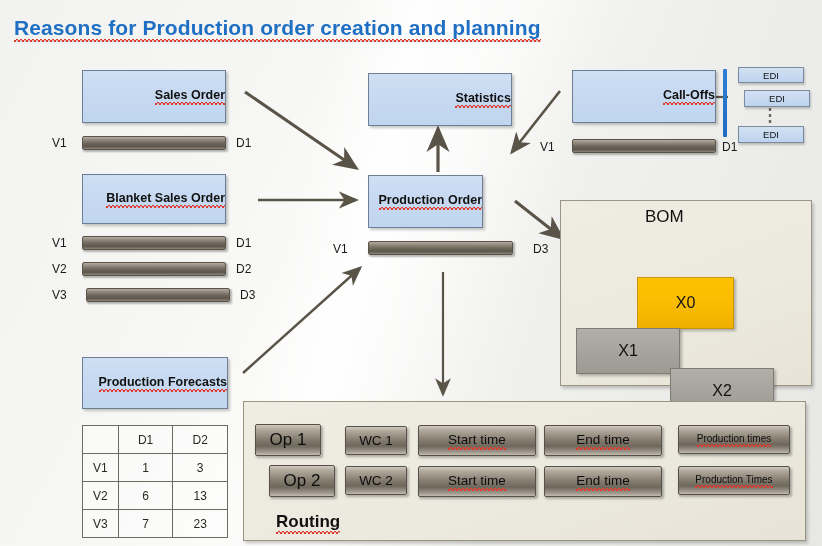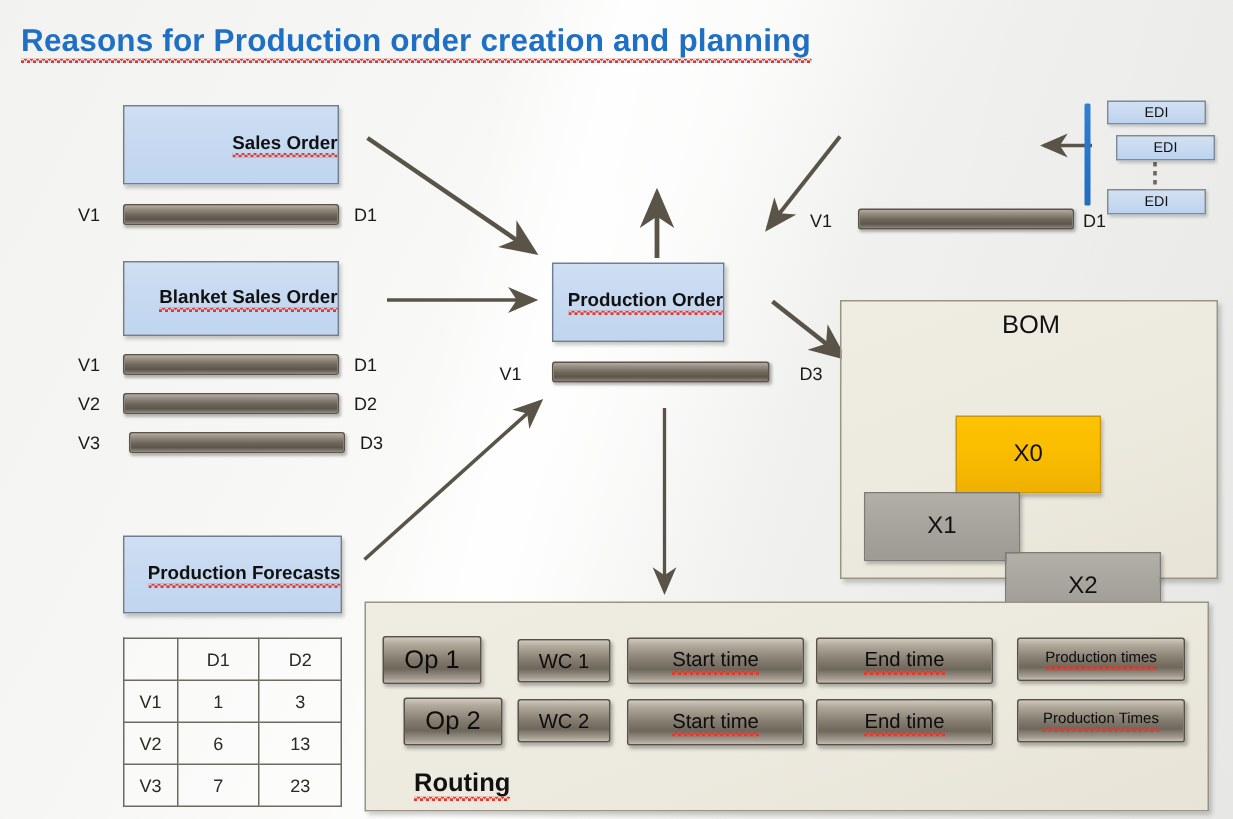--- a/index.html
+++ b/index.html
@@ -104,21 +104,20 @@
     background: linear-gradient(160deg, #efece2 0%, #ece9de 55%, #e7e3d6 100%);
     border: 1px solid #9a9484;
     box-shadow: 2px 2.5px 3px rgba(0,0,0,0.2);
     box-sizing: border-box;
   }
   .panel-title {
     position: absolute;
     font-size: 17px;
     color: #111;
     font-family: "Liberation Sans", sans-serif;
-    margin-left: 23px;
   }
   .routing-title {
     position: absolute;
     font-size: 17px;
     font-weight: bold;
     color: #111;
   }
   .orangebox {
     position: absolute;
     background: linear-gradient(180deg, #fdc200 0%, #fbbd00 45%, #f0b000 100%);
@@ -235,28 +234,34 @@
   <div class="vdlabel" style="left:236px; top:236px;">D1</div>
 
   <div class="vdlabel" style="left:52px; top:262px;">V2</div>
   <div class="bar" style="left:82px; top:262px; width:144px;"></div>
   <div class="vdlabel" style="left:236px; top:262px;">D2</div>
 
   <div class="vdlabel" style="left:52px; top:288px;">V3</div>
   <div class="bar" style="left:86px; top:288px; width:144px;"></div>
   <div class="vdlabel" style="left:240px; top:288px;">D3</div>
 
+  <div class="bluebox" style="left:368px; top:73px; width:144px; height:53px;">
+      <span class="sq">Statistics</span>
+    </div>
 
   <div class="bluebox" style="left:368px; top:175px; width:115px; height:53px;">
       <span class="sq">Production Order</span>
     </div>
   <div class="vdlabel" style="left:333px; top:242px;">V1</div>
   <div class="bar" style="left:368px; top:241px; width:145px;"></div>
   <div class="vdlabel" style="left:533px; top:242px;">D3</div>
 
+  <div class="bluebox" style="left:572px; top:70px; width:144px; height:53px;">
+      <span class="sq">Call-Offs</span>
+    </div>
   <div class="vdlabel" style="left:540px; top:140px;">V1</div>
   <div class="bar" style="left:572px; top:139px; width:144px;"></div>
   <div class="vdlabel" style="left:722px; top:140px;">D1</div>
 
   <div class="blueline" style="left:723px; top:69px; width:4px; height:68px;"></div>
 
   <div class="edibox" style="left:738px; top:67px; width:66px; height:16px;">
       <span>EDI</span>
     </div>
   <div class="edibox" style="left:744px; top:90px; width:66px; height:17px;">

